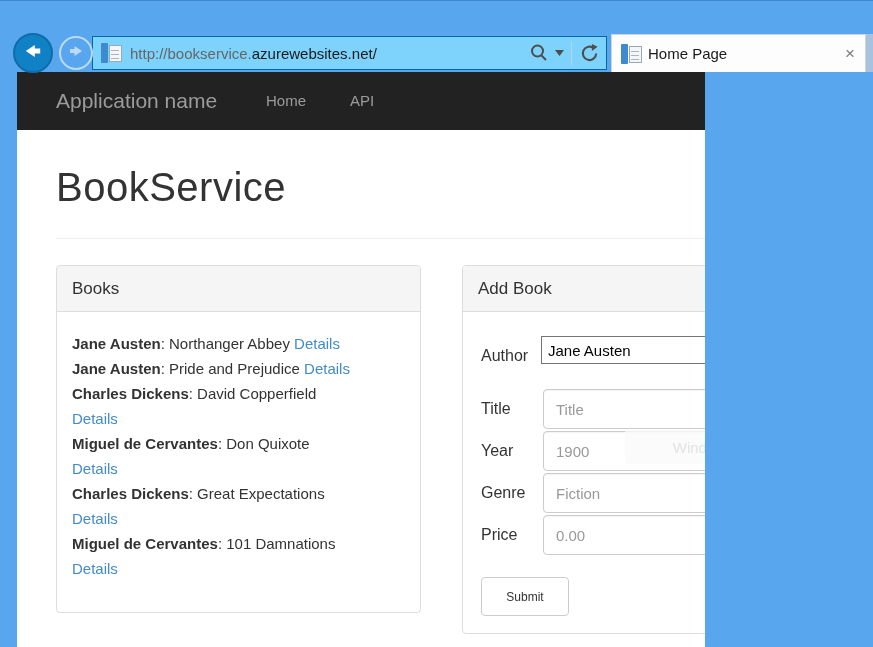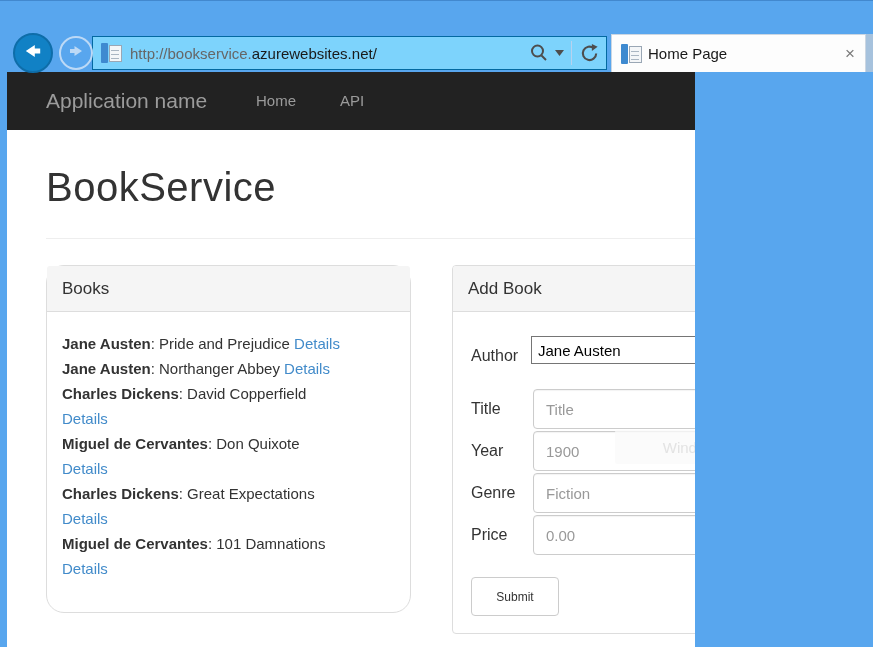--- a/index.html
+++ b/index.html
@@ -27,32 +27,32 @@
   .icon-btn { display:flex; align-items:center; justify-content:center; }
 
   .tab { position:absolute; left:611px; top:33px; width:255px; height:38px; background:#FDFDFD;
          border:1px solid #CBD6E2; border-bottom:none; display:flex; align-items:center; z-index:4; }
   .tab-favicon { position:relative; width:20px; height:22px; margin-left:9px; flex:0 0 auto; }
   .tab-title { margin-left:7px; font-size:15px; color:#1A1A1A; flex:1 1 auto; white-space:nowrap; overflow:hidden; }
   .tab-close { margin-right:10px; font-size:17px; color:#7A7A7A; line-height:1; cursor:default; }
   .newtab-strip { position:absolute; left:866px; top:33px; width:7px; height:38px; background:#A6C2DD; }
 
   
-  .page { position:absolute; left:7px; top:71px; width:688px; height:576px; background:#fff; overflow:hidden; }
+  .page { position:absolute; left:17px; top:71px; width:688px; height:576px; background:#fff; overflow:hidden; }
 
   .navbar { position:relative; height:58px; background:#222; }
   .nav-brand { position:absolute; left:39px; top:0; line-height:58px; font-size:21px; color:#9B9B9B; text-decoration:none; }
   .nav-link  { position:absolute; top:0; line-height:58px; font-size:15px; color:#9B9B9B; text-decoration:none; }
   .nav-home { left:249px; } .nav-api { left:333px; }
 
   .page-title { position:absolute; left:39px; top:93px; font-size:40px; font-weight:400; color:#333; letter-spacing:0.5px; }
   .rule { position:absolute; left:39px; right:0; top:166px; border-top:1px solid #EEE; }
 
   .panel { position:absolute; top:193px; background:#fff; border:1px solid #DDD; border-radius:4px; }
-  .panel-books { left:39px;  width:365px; height:348px;border-radius:18px; }
+  .panel-books { left:39px;  width:365px; height:348px; }
   .panel-add   { left:445px; width:364px; height:369px; }
   .panel-heading { height:46px; background:#F5F5F5; border-bottom:1px solid #DDD;
                    border-radius:3px 3px 0 0; line-height:46px; padding-left:15px; font-size:17px; color:#333; }
 
   .books-body { padding:19px 15px 0 15px; font-size:15px; line-height:25px; color:#333; }
   .book-line b { font-weight:700; color:#333; }
   .details-link { color:#428BCA; text-decoration:none; cursor:pointer; }
 
   .add-body { position:absolute; left:0; top:46px; right:0; bottom:0; }
   .frm-label { position:absolute; left:18px; font-size:16px; font-weight:400; color:#333; }
@@ -148,22 +148,22 @@
       <a class="nav-link nav-home">Home</a>
       <a class="nav-link nav-api">API</a>
     </div>
 
     <div class="page-title">BookService</div>
     <div class="rule"></div>
 
     <div class="panel panel-books">
       <div class="panel-heading">Books</div>
       <div class="books-body">
+          <div class="book-line"><b>Jane Austen</b>: Northanger Abbey <a class="details-link">Details</a></div>
           <div class="book-line"><b>Jane Austen</b>: Pride and Prejudice <a class="details-link">Details</a></div>
-          <div class="book-line"><b>Jane Austen</b>: Northanger Abbey <a class="details-link">Details</a></div>
           <div class="book-line"><b>Charles Dickens</b>: David Copperfield <br><a class="details-link">Details</a></div>
           <div class="book-line"><b>Miguel de Cervantes</b>: Don Quixote <br><a class="details-link">Details</a></div>
           <div class="book-line"><b>Charles Dickens</b>: Great Expectations <br><a class="details-link">Details</a></div>
           <div class="book-line"><b>Miguel de Cervantes</b>: 101 Damnations <br><a class="details-link">Details</a></div>
         </div>
     </div>
 
     <div class="panel panel-add">
       <div class="panel-heading">Add Book</div>
       <div class="add-body">

